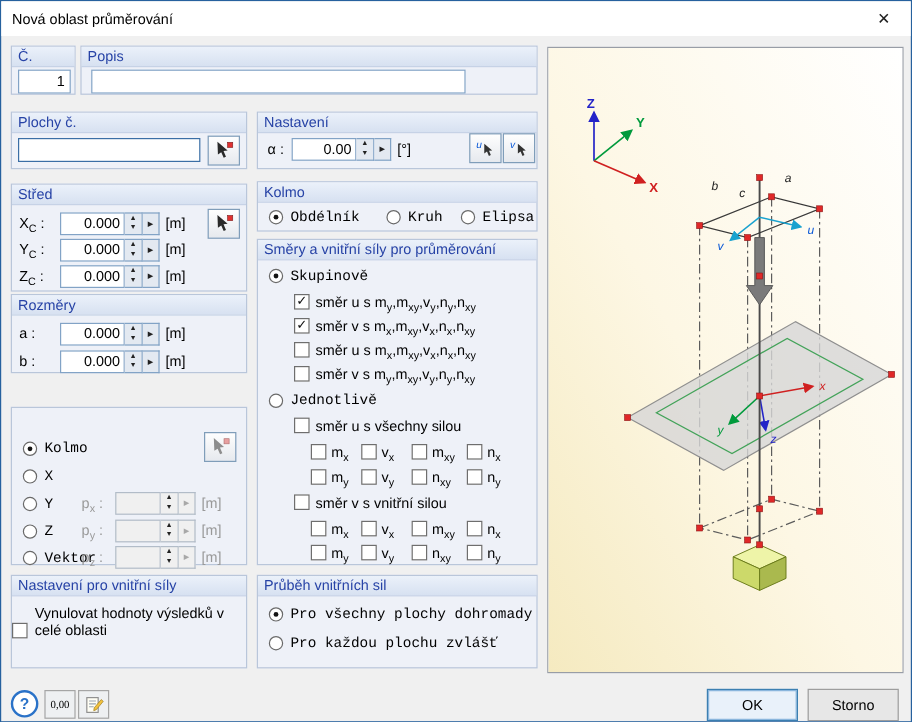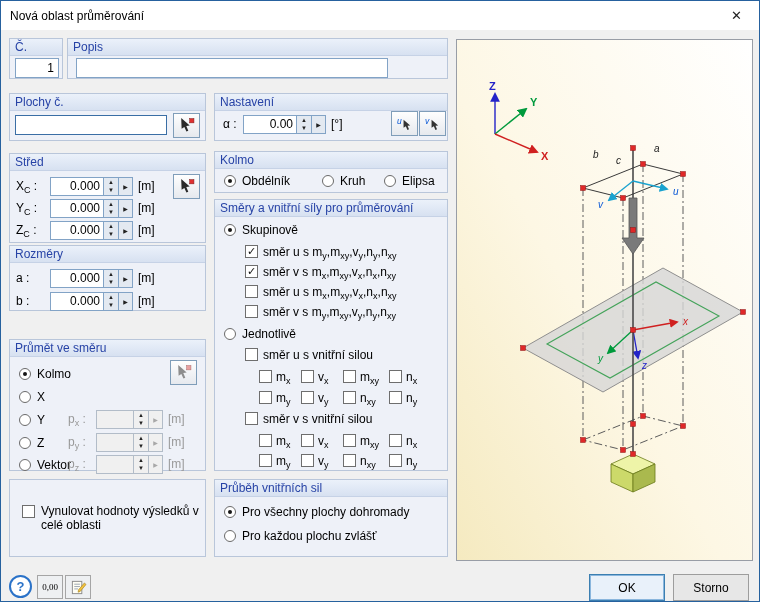--- a/index.html
+++ b/index.html
@@ -32,21 +32,21 @@
   .spin.dis .steps, .spin.dis .drop { background:#f0f0f0; border-color:#b2bcc8; color:#a8a8a8; }
   .unit { margin-left:5px; }
   .unit.dis { color:#999; }
   .cb { width:13px; height:13px; border:1px solid #6e6e6e; background:#fff; display:inline-flex;
         align-items:center; justify-content:center; flex:none; }
   .cb .mark { font-size:11px; line-height:10px; color:#111; margin-top:-2px; }
   .rb { width:12px; height:12px; border:1px solid #6a6a6a; border-radius:50%; background:#fff;
         position:relative; flex:none; }
   .rb.sel::after { content:""; position:absolute; left:3px; top:3px; width:4px; height:4px;
                    background:#151515; border-radius:50%; }
-  .rlbl { margin-left:6px; white-space:nowrap; }
+  .rlbl { margin-left:6px; white-space:nowrap;font-family:Liberation Mono, monospace; }
   sub { font-size:9px; line-height:0; }
   .btn-pick { width:27px; height:25px; border:1px solid #7f9db9; background:linear-gradient(#fefefe,#e6e9ee);
               display:flex; align-items:center; justify-content:center; padding:0; cursor:pointer; }
   .btn-pick svg { width:17px; height:17px; }
   .gfx-panel { position:absolute; left:455px; top:38px; width:297px; height:522px;
                border:1px solid #989da6; background:#fff; }
   .gfx-panel svg { width:100%; height:100%; display:block; }
   .btn { position:absolute; height:27px; border:1px solid #9d9d9d; background:#e7e7e7;
          font:12px "Liberation Sans",sans-serif; cursor:pointer; }
   .btn.primary { background:#e9f1fa; border:1px solid #3c7fb1; box-shadow: inset 0 0 0 1px #8ab6dd; }
@@ -205,21 +205,20 @@
             <span class="st">▲</span>
             <span class="st">▼</span>
           </span>
         <span class="drop">▶</span>
       </span>
       <span class="unit">[m]</span>
     </div>
   </div>
 
   <div class="group" style="left:8px;top:338px;width:197px;height:132px">
-    <div class="group-title">Průmět ve směru</div>
     <div class="optline" style="left:9px;top:26px">
       <span class="rb sel"></span>
       <span class="rlbl">Kolmo</span>
     </div>
     <button class="btn-pick" style="position:absolute;right:8px;top:20px">
       <svg viewBox="0 0 16 16">
         <path d="M3 1 L11 8 L7.8 8.4 L9.7 12.9 L7.9 13.7 L6 9.3 L3.4 11 Z" fill="#8d8d8d"></path>
         <rect x="11" y="1.5" width="4" height="4" fill="#e8a0a0" stroke="#b07070" stroke-width="0.5"></rect>
       </svg>
     </button>
@@ -306,21 +305,21 @@
       <span class="ol">směr v s m<sub>y</sub>,m<sub>xy</sub>,v<sub>y</sub>,n<sub>y</sub>,n<sub>xy</sub></span>
     </div>
 
     <div class="optline" style="left:9px;top:126px">
       <span class="rb"></span>
       <span class="rlbl">Jednotlivě</span>
     </div>
 
     <div class="optline" style="left:30px;top:147px">
       <span class="cb"></span>
-      <span class="ol">směr u s vnitřní silou</span>
+      <span class="ol">směr u s všechny silou</span>
     </div>
     <div class="force-row" style="left:44px;top:169px">
       <span class="force-cell" style="width:42px">
           <span class="cb"></span>
           <span class="fl">m<sub>x</sub></span>
         </span>
       <span class="force-cell" style="width:42px">
           <span class="cb"></span>
           <span class="fl">v<sub>x</sub></span>
         </span>
@@ -388,21 +387,22 @@
           <span class="fl">n<sub>xy</sub></span>
         </span>
       <span class="force-cell" style="width:40px">
           <span class="cb"></span>
           <span class="fl">n<sub>y</sub></span>
         </span>
     </div>
   </div>
 
   <div class="group" style="left:8px;top:478px;width:197px;height:78px">
-    <div style="position:absolute;left:12px;top:24px;display:flex;align-items:flex-start">
+    <div class="group-title">Nastavení pro vnitřní síly</div>
+    <div style="position:absolute;left:0;top:24px;display:flex;align-items:flex-end">
       <span class="cb" style="margin-top:1px"></span>
       <span style="margin-left:6px;width:162px;line-height:14px">Vynulovat hodnoty výsledků v celé oblasti</span>
     </div>
   </div>
 
   <div class="group" style="left:213px;top:478px;width:234px;height:78px">
     <div class="group-title">Průběh vnitřních sil</div>
     <div class="optline" style="left:9px;top:24px">
       <span class="rb sel"></span>
       <span class="rlbl">Pro všechny plochy dohromady</span>

